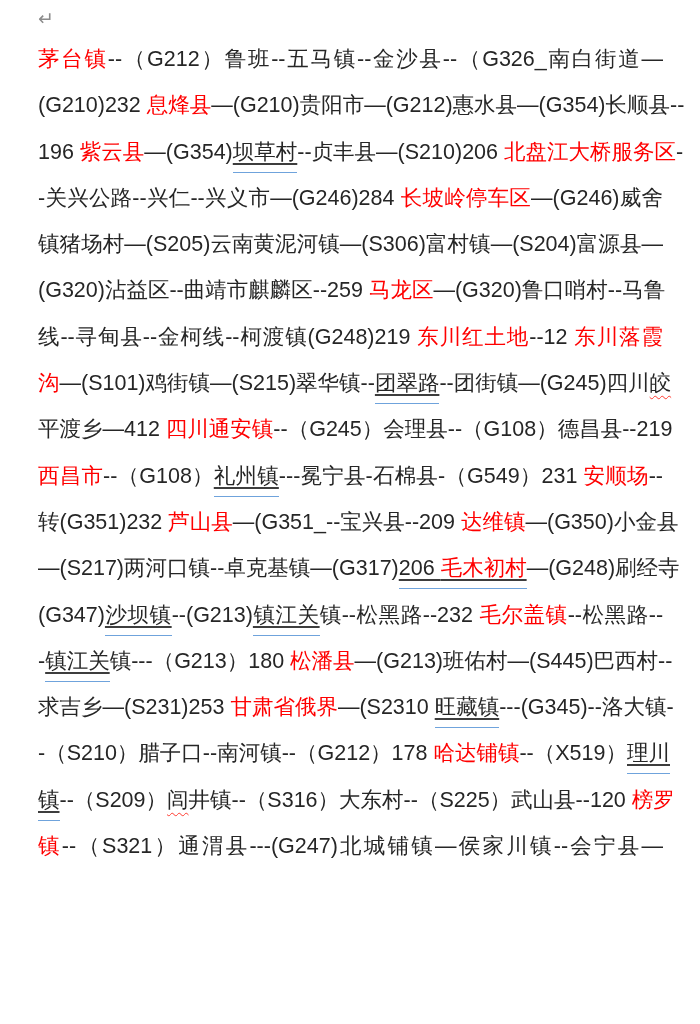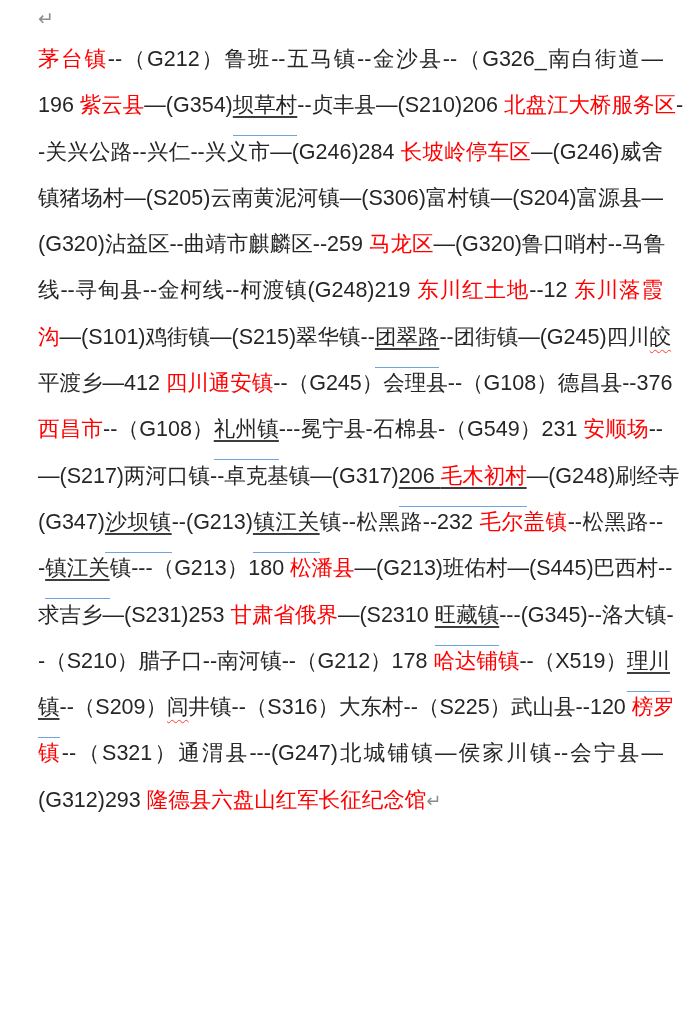--- a/index.html
+++ b/index.html
@@ -37,21 +37,21 @@
     text-align-last: left;
   }
   .seg { display: inline; }
   .red { color: var(--red, #ff0000); }
   .ul {
     text-decoration: underline;
     text-decoration-color: #3d3d3d;
     text-decoration-thickness: 1.5px;
     text-underline-offset: 4px;
     border-bottom: 1.5px solid var(--ul, #6fa3dc);
-    padding-bottom: 18px;
+    padding-bottom: 8px;
   }
   .wavy {
     text-decoration: underline;
     text-decoration-style: wavy;
     text-decoration-color: var(--sq, #ff3b30);
     text-decoration-thickness: 1px;
     text-underline-offset: 5px;
   }
   .pmark-inline {
     color: var(--pm, #8c8c8c);
@@ -59,31 +59,32 @@
   }
 </style>
 </head>
 <body>
 
 <div class="page">
   <div class="doc">
     <div class="pmark">↵</div>
     <div id="lines">
         <div class="line"><span class="seg red">茅台镇</span><span class="seg">--（G212）鲁班--五马镇--金沙县--（G326_南白街道—</span></div>
+        <div class="line"><span class="seg">(G210)232 </span><span class="seg red">息烽县</span><span class="seg">—(G210)贵阳市—(G212)惠水县—(G354)长顺县--</span></div>
         <div class="line"><span class="seg">196 </span><span class="seg red">紫云县</span><span class="seg">—(G354)</span><span class="seg ul">坝草村</span><span class="seg">--贞丰县—(S210)206 </span><span class="seg red">北盘江大桥服务区</span><span class="seg">-</span></div>
         <div class="line"><span class="seg">-关兴公路--兴仁--兴义市—(G246)284 </span><span class="seg red">长坡岭停车区</span><span class="seg">—(G246)威舍</span></div>
         <div class="line"><span class="seg">镇猪场村—(S205)云南黄泥河镇—(S306)富村镇—(S204)富源县—</span></div>
         <div class="line"><span class="seg">(G320)沾益区--曲靖市麒麟区--259 </span><span class="seg red">马龙区</span><span class="seg">—(G320)鲁口哨村--马鲁</span></div>
         <div class="line"><span class="seg">线--寻甸县--金柯线--柯渡镇(G248)219 </span><span class="seg red">东川红土地</span><span class="seg">--12 </span><span class="seg red">东川落霞</span></div>
         <div class="line"><span class="seg red">沟</span><span class="seg">—(S101)鸡街镇—(S215)翠华镇--</span><span class="seg ul">团翠路</span><span class="seg">--团街镇—(G245)四川</span><span class="seg wavy">皎</span></div>
-        <div class="line"><span class="seg">平渡乡—412 </span><span class="seg red">四川通安镇</span><span class="seg">--（G245）会理县--（G108）德昌县--376</span></div>
+        <div class="line"><span class="seg">平渡乡—412 </span><span class="seg red">四川通安镇</span><span class="seg">--（G245）会理县--（G108）德昌县--219</span></div>
         <div class="line"><span class="seg red">西昌市</span><span class="seg">--（G108）</span><span class="seg ul">礼州镇</span><span class="seg">---冕宁县-石棉县-（G549）231 </span><span class="seg red">安顺场</span><span class="seg">--</span></div>
+        <div class="line"><span class="seg">转(G351)232 </span><span class="seg red">芦山县</span><span class="seg">—(G351_--宝兴县--209 </span><span class="seg red">达维镇</span><span class="seg">—(G350)小金县</span></div>
         <div class="line"><span class="seg">—(S217)两河口镇--卓克基镇—(G317)</span><span class="seg ul">206 </span><span class="seg red ul">毛木初村</span><span class="seg">—(G248)刷经寺</span></div>
         <div class="line"><span class="seg">(G347)</span><span class="seg ul">沙坝镇</span><span class="seg">--(G213)</span><span class="seg ul">镇江关</span><span class="seg">镇--松黑路--232 </span><span class="seg red">毛尔盖镇</span><span class="seg">--松黑路--</span></div>
         <div class="line"><span class="seg">-</span><span class="seg ul">镇江关</span><span class="seg">镇---（G213）180 </span><span class="seg red">松潘县</span><span class="seg">—(G213)班佑村—(S445)巴西村--</span></div>
         <div class="line"><span class="seg">求吉乡—(S231)253 </span><span class="seg red">甘肃省俄界</span><span class="seg">—(S2310 </span><span class="seg ul">旺藏镇</span><span class="seg">---(G345)--洛大镇-</span></div>
         <div class="line"><span class="seg">-（S210）腊子口--南河镇--（G212）178 </span><span class="seg red">哈达铺镇</span><span class="seg">--（X519）</span><span class="seg ul">理川</span></div>
         <div class="line"><span class="seg ul">镇</span><span class="seg">--（S209）</span><span class="seg wavy">闾</span><span class="seg">井镇--（S316）大东村--（S225）武山县--120 </span><span class="seg red">榜罗</span></div>
         <div class="line"><span class="seg red">镇</span><span class="seg">--（S321）通渭县---(G247)北城铺镇—侯家川镇--会宁县—</span></div>
-        <div class="line left"><span class="seg">(G312)293 </span><span class="seg red">隆德县六盘山红军长征纪念馆</span><span class="seg pmark-inline">↵</span></div>
       </div>
   </div>
 </div>
 
 </body></html>

